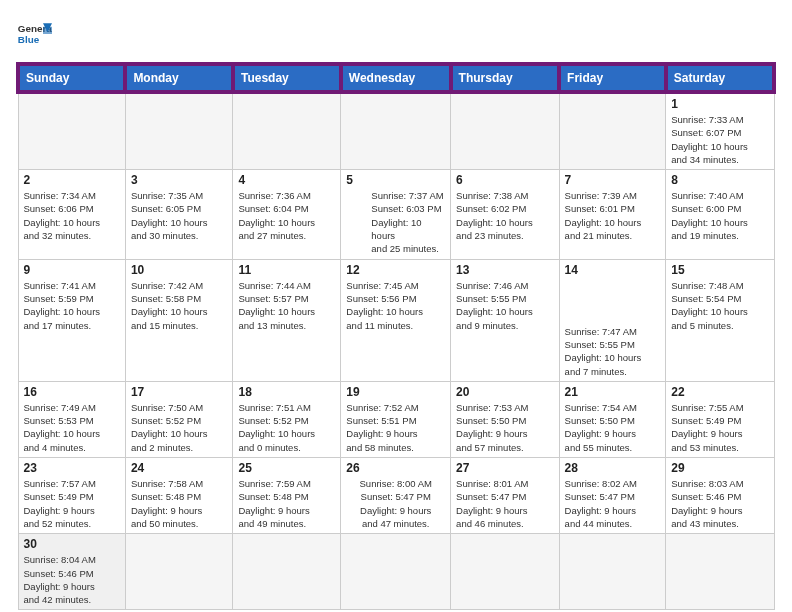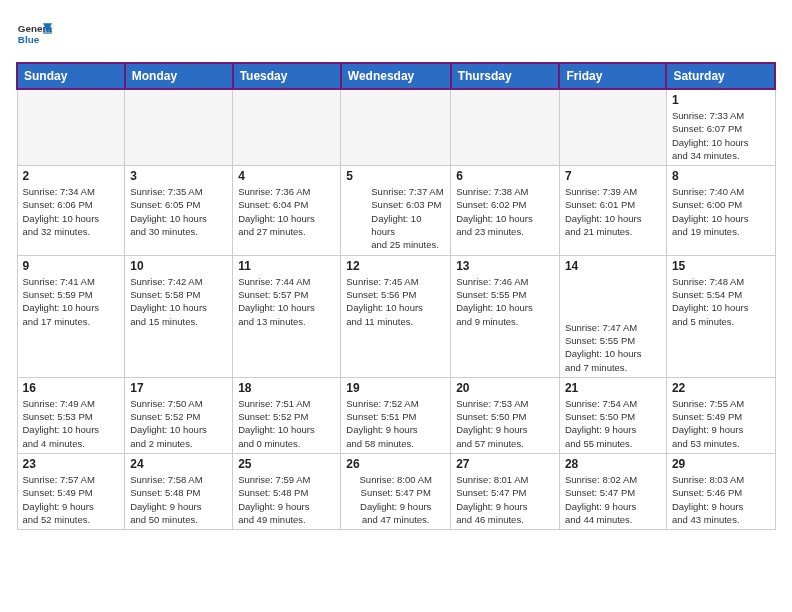--- a/index.html
+++ b/index.html
@@ -41,21 +41,21 @@
       width: 100%;
       border-collapse: collapse;
       border: 1px solid #bbb;
     }
     .calendar th {
       background-color: #2b6cc4;
       color: #fff;
       font-size: 12px;
       font-weight: bold;
       padding: 5px 6px;
-      border: 2px solid #701a75;
+      border: 4px solid #701a75;
       text-align: left;
     }
     .calendar td {
       border: 1px solid #ccc;
       vertical-align: top;
       padding: 3px 5px;
       width: 113px;
       min-height: 70px;
       font-size: 10px;
       color: #333;
@@ -323,14 +323,29 @@
 and 44 minutes.</div>
         </td>
         <td>
           <span class="day-number">29</span>
           <div class="day-info" style="white-space: pre-line;">Sunrise: 8:03 AM
 Sunset: 5:46 PM
 Daylight: 9 hours
 and 43 minutes.</div>
         </td>
       </tr>
+      <tr class="last-row">
+        <td>
+          <span class="day-number">30</span>
+          <div class="day-info" style="white-space: pre-line;">Sunrise: 8:04 AM
+Sunset: 5:46 PM
+Daylight: 9 hours
+and 42 minutes.</div>
+        </td>
+        <td class="empty"></td>
+        <td class="empty"></td>
+        <td class="empty"></td>
+        <td class="empty"></td>
+        <td class="empty"></td>
+        <td class="empty"></td>
+      </tr>
     </tbody>
 </table>
 
 </body></html>

